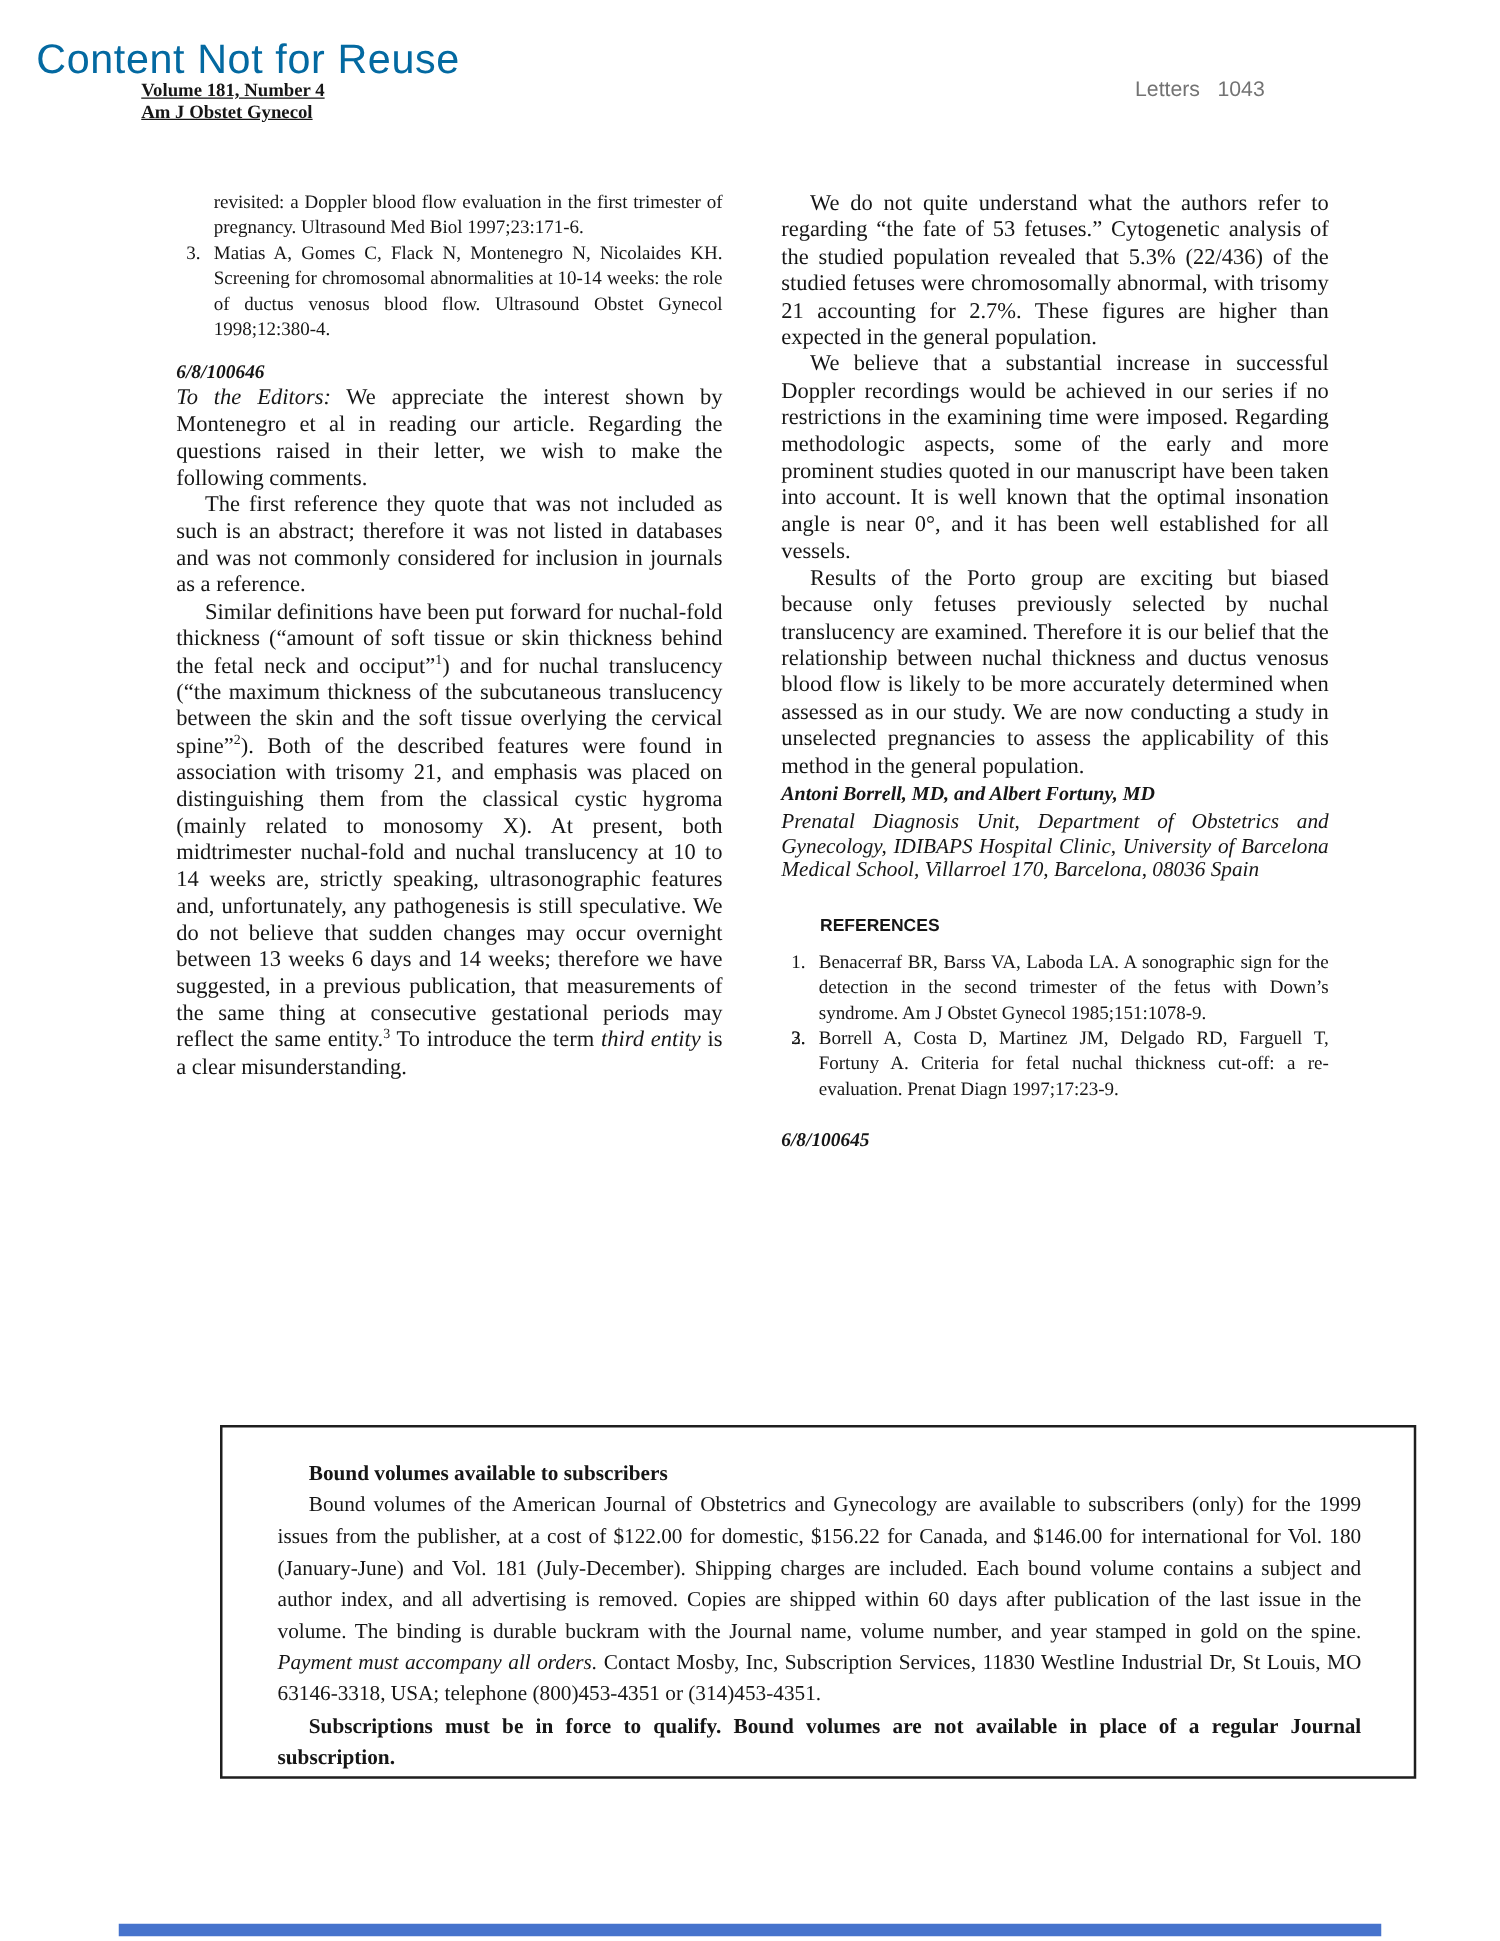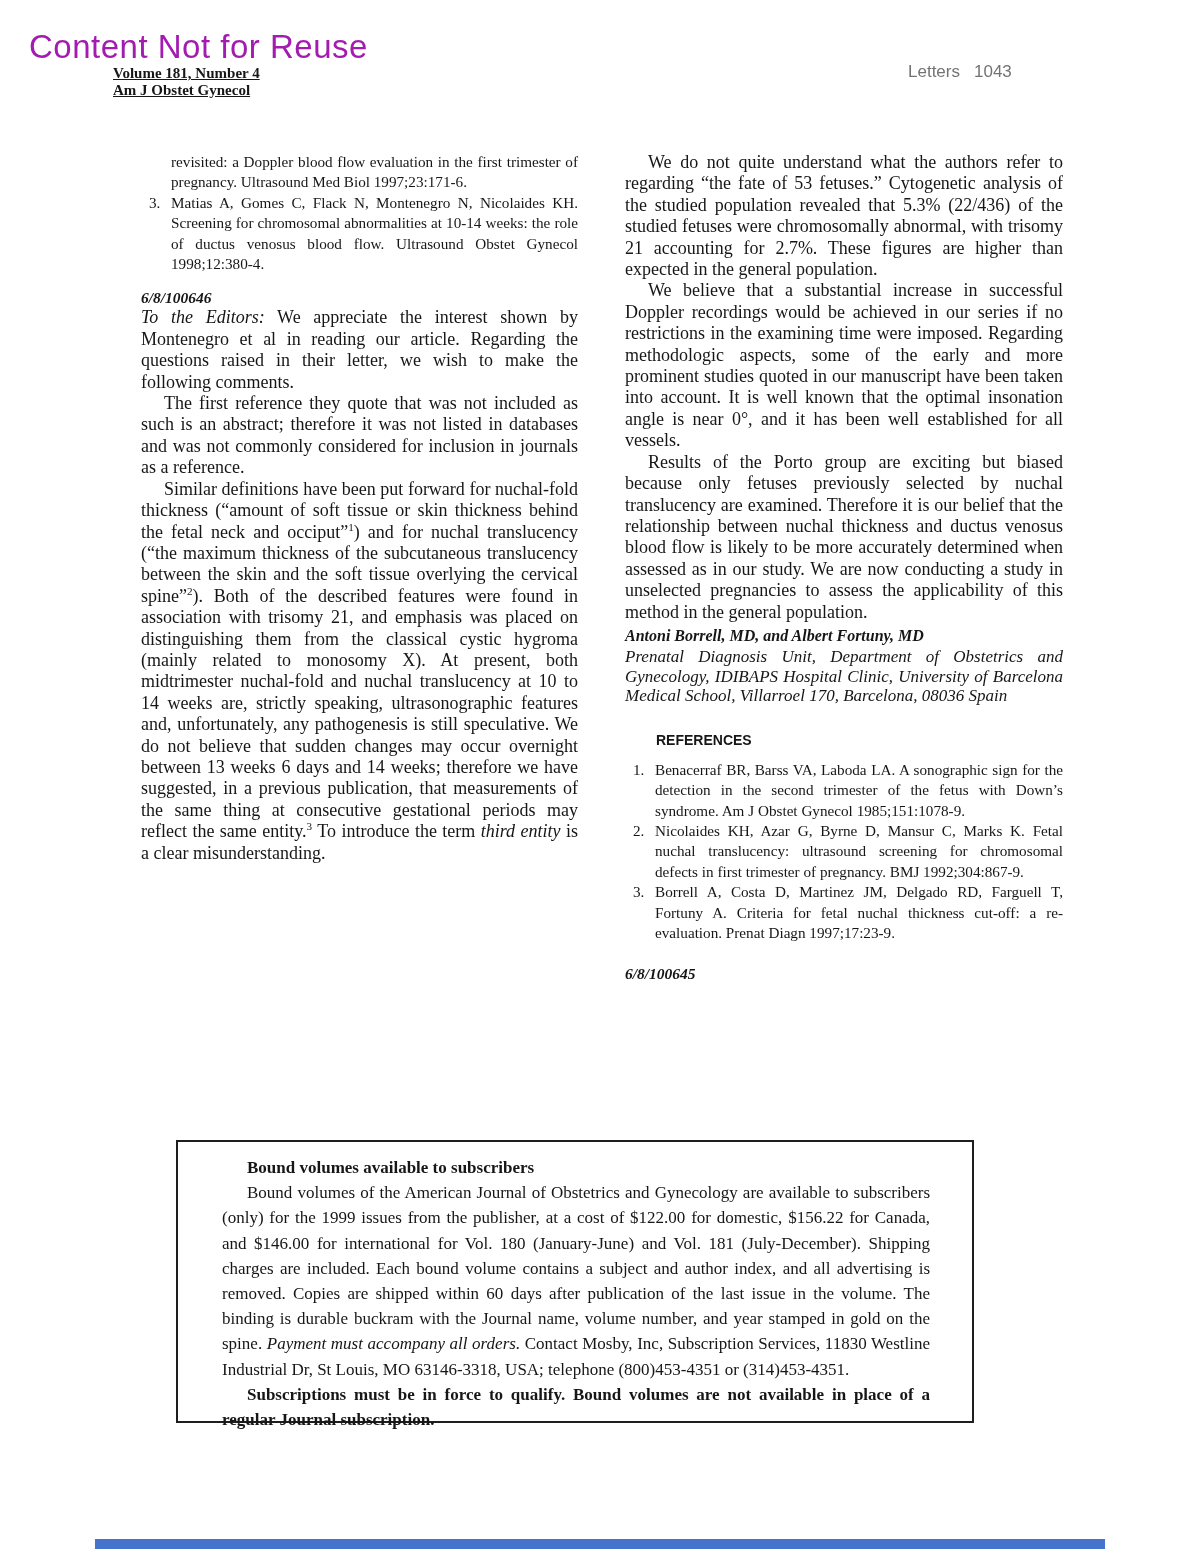--- a/index.html
+++ b/index.html
@@ -44,40 +44,40 @@
   .signature { margin-top:2px; font-weight:bold; font-style:italic; font-size:16px; line-height:21px; }
   .affiliation { margin:1px 0 0 0; font-style:italic; font-size:17px; line-height:19.6px; text-align:justify; }
 
   .refs-heading {
     font-family:"Liberation Sans", sans-serif; font-weight:bold; font-size:14px;
     margin:26px 0 12px 31px; text-align:left;
   }
   .right-doc-id { margin-top:22px; }
 
   .notice-box {
-    position:absolute; left:176px; top:1140px; width:798px; height:283px;
+    position:absolute; left:176px; top:1140px; width:957px; height:283px;
     border:2px solid #1e1e1e; box-sizing:border-box;
-    padding:13px 42px 0 44px;
+    padding:24px 42px 0 44px;
     font-size:17px; line-height:25.2px; text-align:justify;
   }
   .notice-box p { margin:0; }
   .box-heading { text-indent:25px; text-align:left; }
   .box-body { text-indent:25px; }
   .box-footer { text-indent:25px; }
 
   .bottom-bar { position:absolute; left:95px; top:1539px; width:1010px; height:10px; }
 
   sup { font-size:0.62em; line-height:0; }
 </style>
 </head>
 <body>
 
 <div class="page">
 
-  <div class="watermark" style="color: #a21caf;">Content Not for Reuse</div>
+  <div class="watermark" style="color: #0369a1;">Content Not for Reuse</div>
 
   <div class="header-left">
     <div>Volume 181, Number 4</div>
     <div>Am J Obstet Gynecol</div>
   </div>
 
   <div class="header-right"><span>Letters</span><span class="pageno">1043</span></div>
 
   <div class="col col-left">
     <div class="ref">revisited: a Doppler blood flow evaluation in the first trimester of pregnancy. Ultrasound Med Biol 1997;23:171-6.</div>
@@ -91,21 +91,21 @@
 
   <div class="col col-right">
     <p class="body-para indent">We do not quite understand what the authors refer to regarding “the fate of 53 fetuses.” Cytogenetic analysis of the studied population revealed that 5.3% (22/436) of the studied fetuses were chromosomally abnormal, with trisomy 21 accounting for 2.7%. These figures are higher than expected in the general population.</p>
     <p class="body-para indent">We believe that a substantial increase in successful Doppler recordings would be achieved in our series if no restrictions in the examining time were imposed. Regarding methodologic aspects, some of the early and more prominent studies quoted in our manuscript have been taken into account. It is well known that the optimal insonation angle is near 0°, and it has been well established for all vessels.</p>
     <p class="body-para indent">Results of the Porto group are exciting but biased because only fetuses previously selected by nuchal translucency are examined. Therefore it is our belief that the relationship between nuchal thickness and ductus venosus blood flow is likely to be more accurately determined when assessed as in our study. We are now conducting a study in unselected pregnancies to assess the applicability of this method in the general population.</p>
     <div class="signature">Antoni Borrell, MD, and Albert Fortuny, MD</div>
     <p class="affiliation">Prenatal Diagnosis Unit, Department of Obstetrics and Gynecology, IDIBAPS Hospital Clinic, University of Barcelona Medical School, Villarroel 170, Barcelona, 08036 Spain</p>
 
     <div class="refs-heading">REFERENCES</div>
     <div class="ref"><span class="ref-num">1.</span><span>Benacerraf BR, Barss VA, Laboda LA. A sonographic sign for the detection in the second trimester of the fetus with Down’s syndrome. Am J Obstet Gynecol 1985;151:1078-9.</span></div>
-    <div class="ref"><span class="ref-num">2.</span><span>Nicolaides KH, Azar G, Byrne D, Mansur C, Marks K. Fetal nuchal translucency: ultrasound screening for chromosomal defects in first trimester of pregnancy. BMJ 1992;304:867-9.</span></div>
+    <div class="ref"><span class="ref-num">2.</span></div>
     <div class="ref"><span class="ref-num">3.</span><span>Borrell A, Costa D, Martinez JM, Delgado RD, Farguell T, Fortuny A. Criteria for fetal nuchal thickness cut-off: a re-evaluation. Prenat Diagn 1997;17:23-9.</span></div>
     <div class="doc-id right-doc-id">6/8/100645</div>
   </div>
 
   <div class="notice-box">
     <p class="box-heading bold">Bound volumes available to subscribers</p>
     <p class="box-body"><span>Bound volumes of the American Journal of Obstetrics and Gynecology are available to subscribers (only) for the 1999 issues from the publisher, at a cost of $122.00 for domestic, $156.22 for Canada, and $146.00 for international for Vol. 180 (January-June) and Vol. 181 (July-December). Shipping charges are included. Each bound volume contains a subject and author index, and all advertising is removed. Copies are shipped within 60 days after publication of the last issue in the volume. The binding is durable buckram with the Journal name, volume number, and year stamped in gold on the spine. </span><span class="italic">Payment must accompany all orders.</span><span> Contact Mosby, Inc, Subscription Services, 11830 Westline Industrial Dr, St Louis, MO 63146-3318, USA; telephone (800)453-4351 or (314)453-4351.</span></p>
     <p class="box-footer bold">Subscriptions must be in force to qualify. Bound volumes are not available in place of a regular Journal subscription.</p>
   </div>
 

